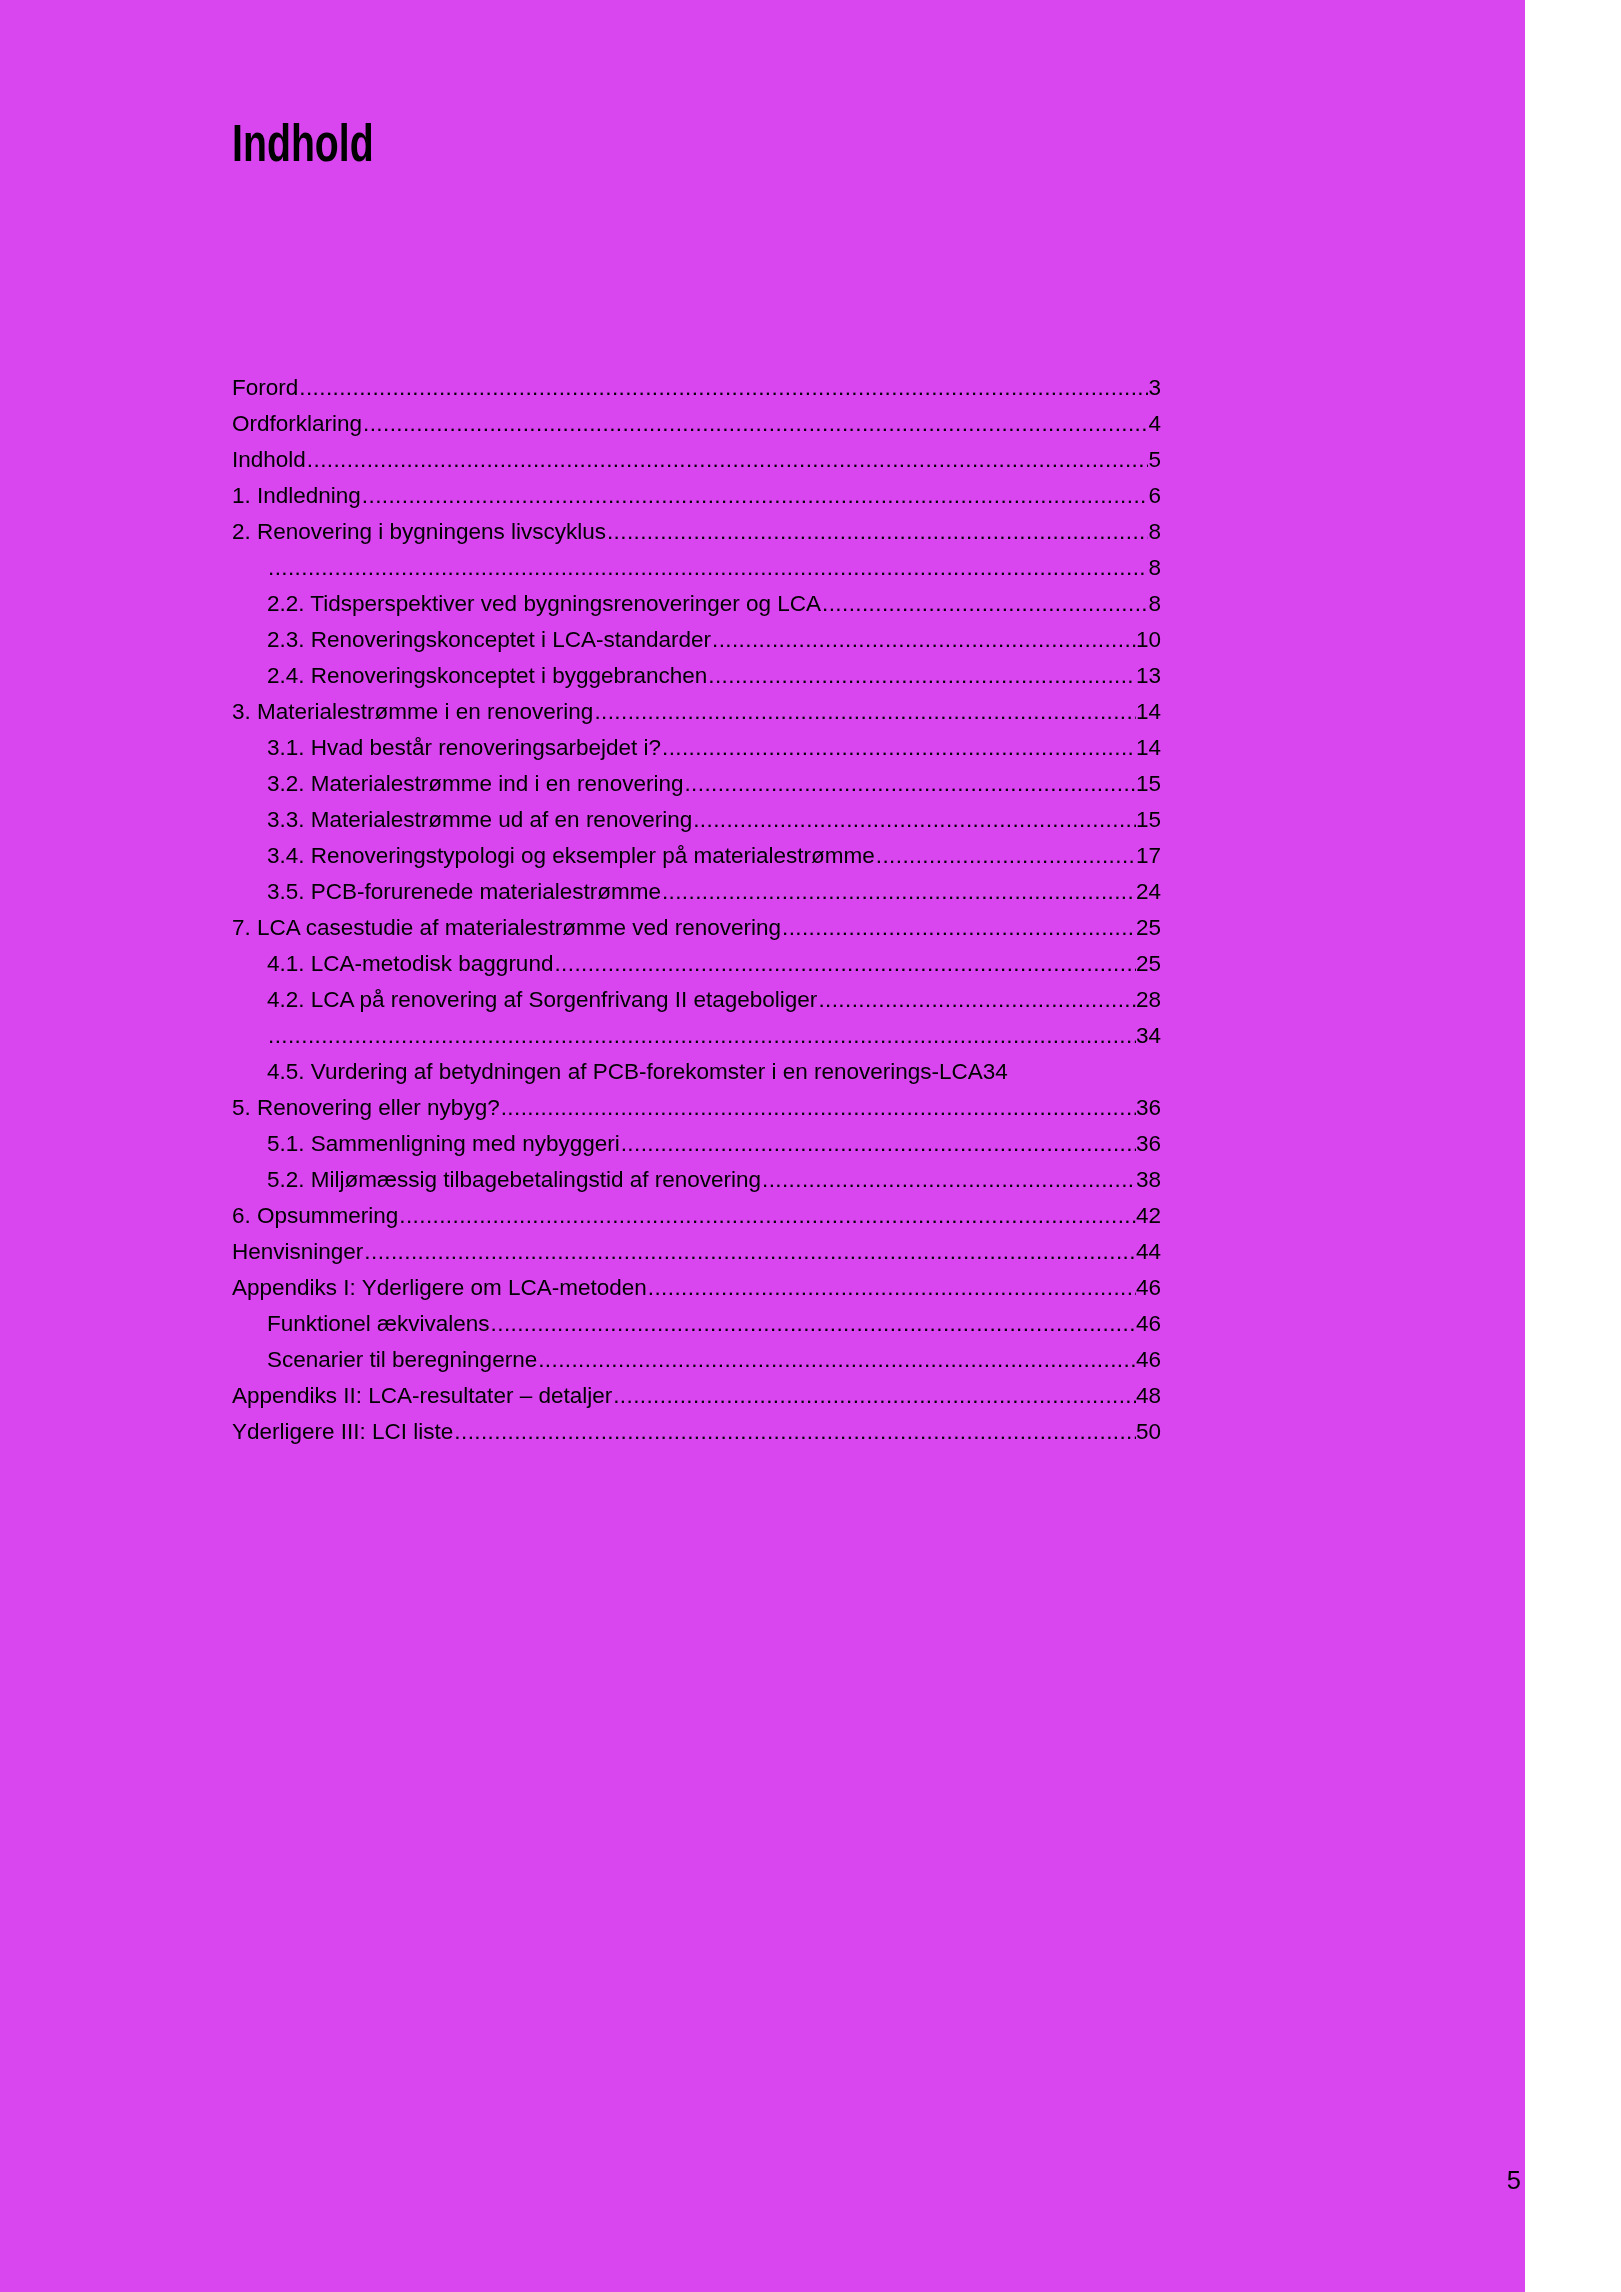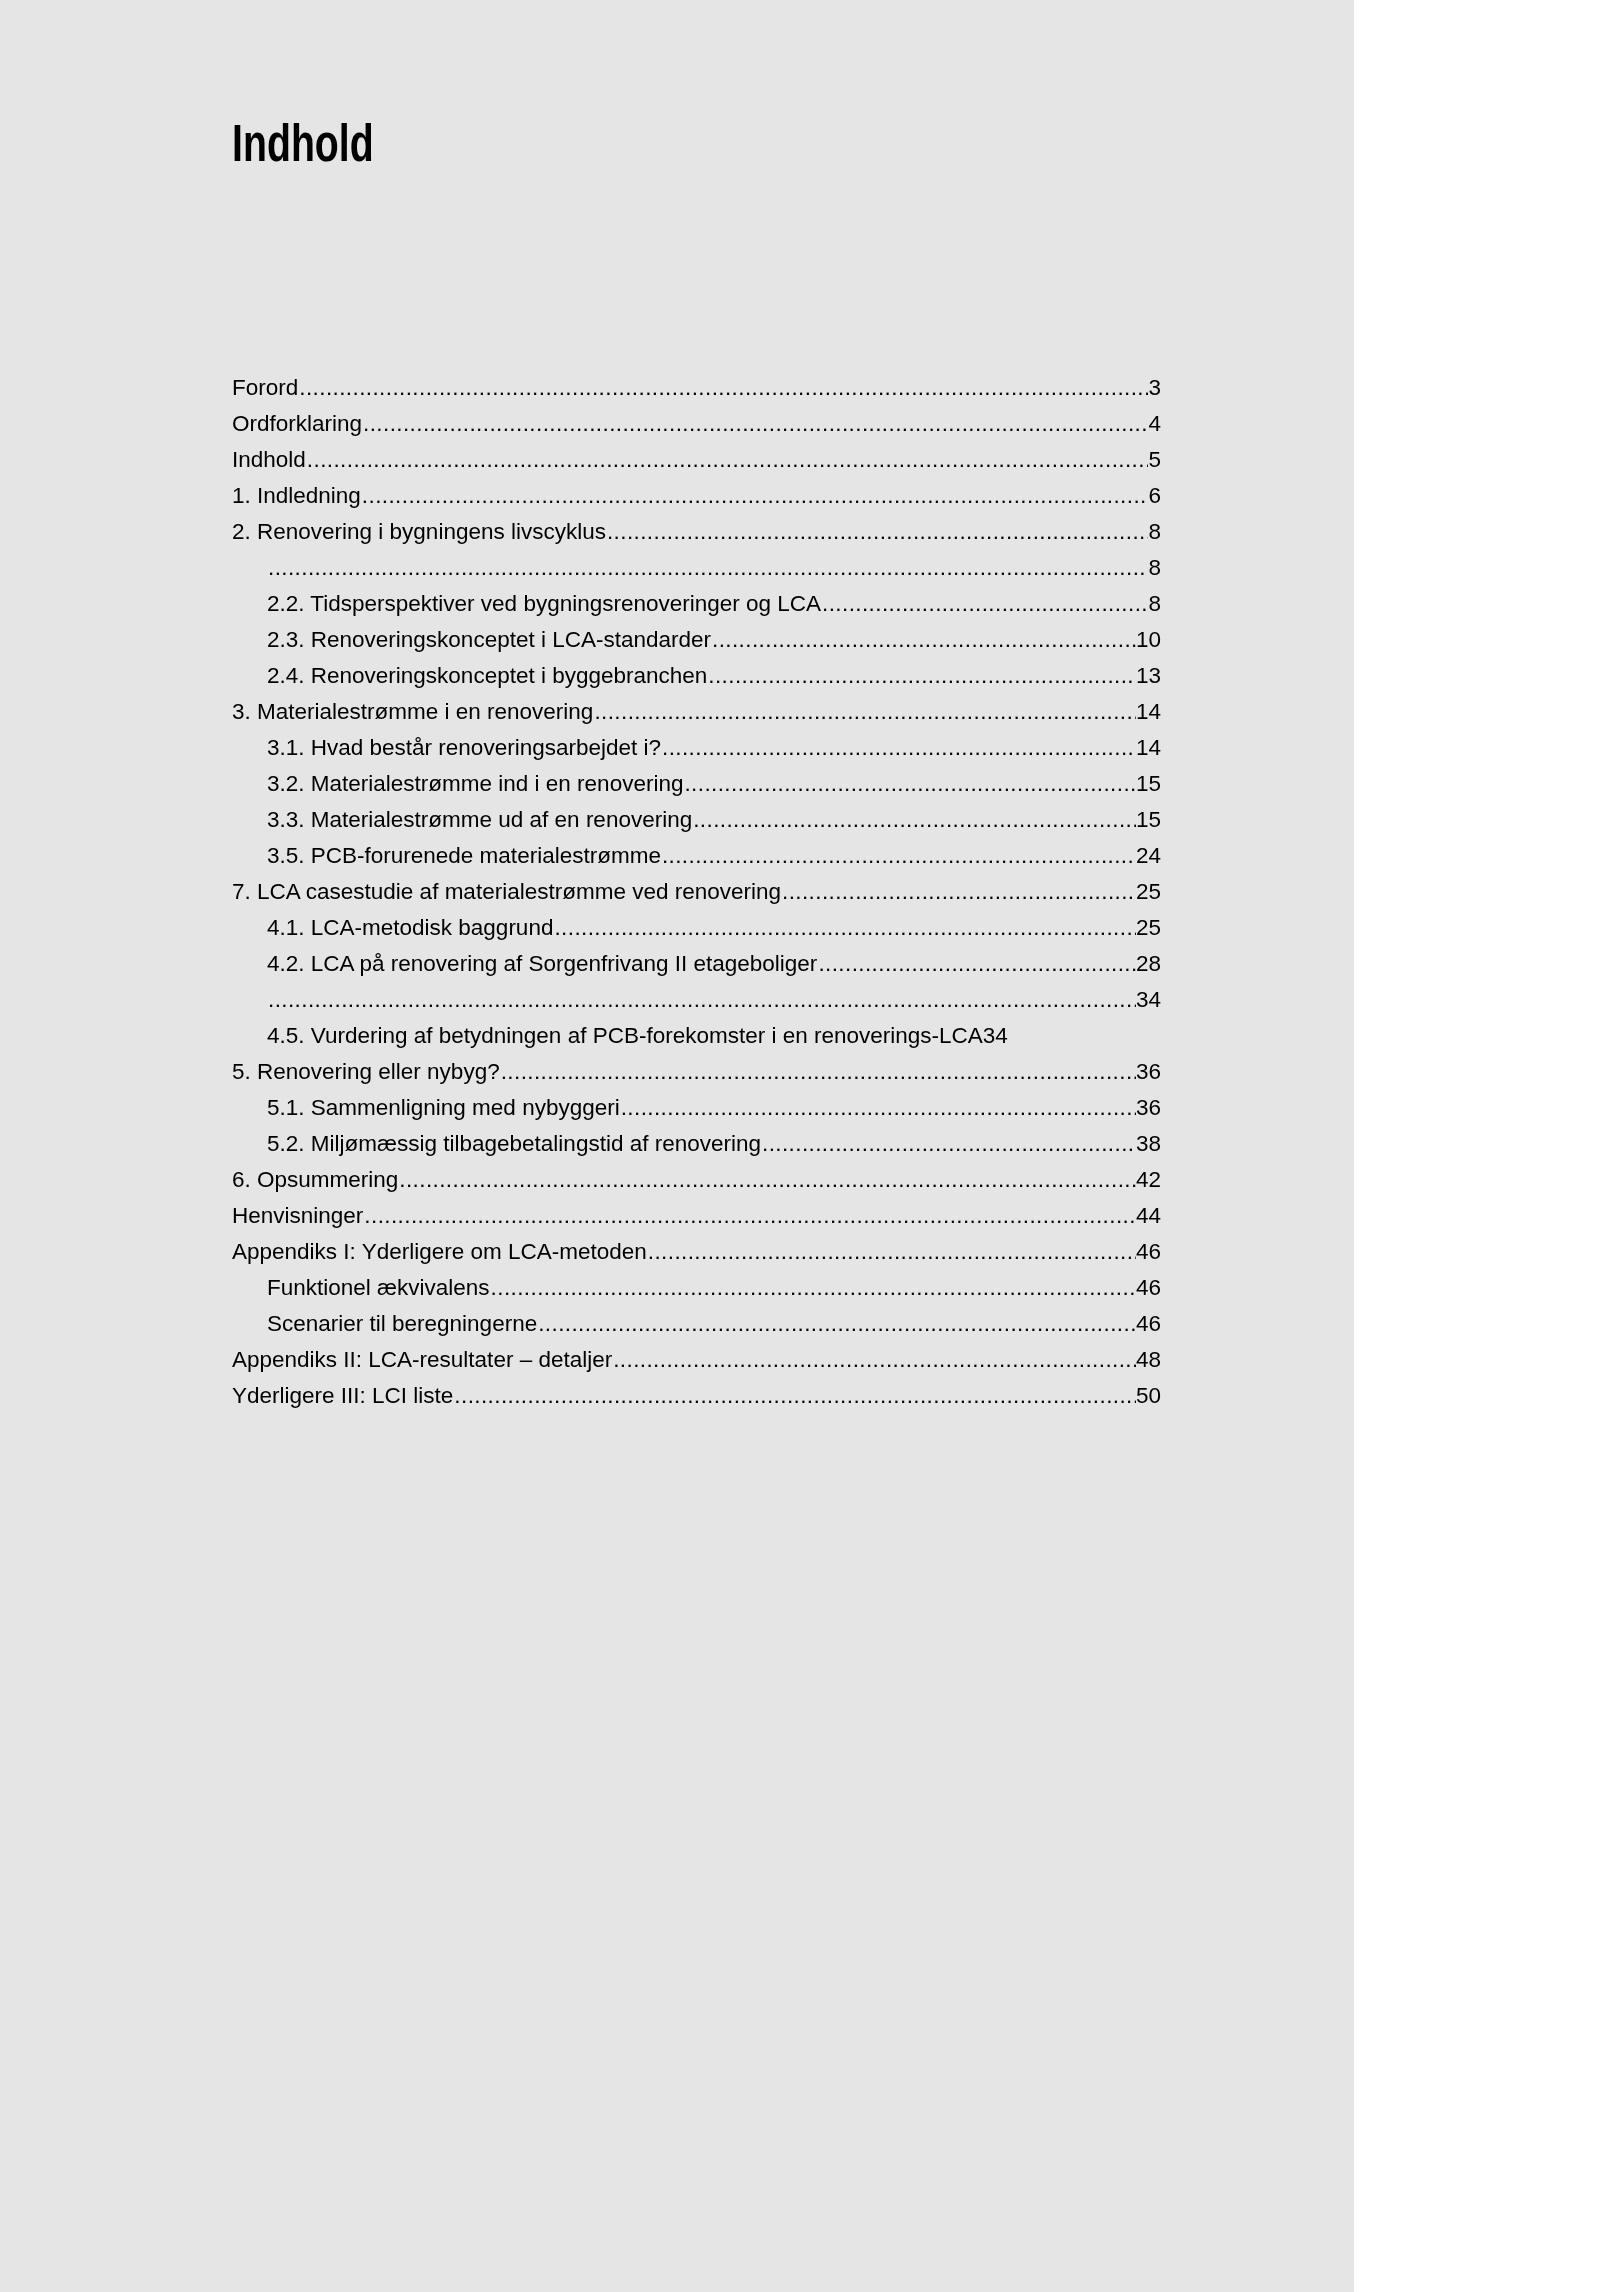--- a/index.html
+++ b/index.html
@@ -2,23 +2,23 @@
 <html><head>
 <meta charset="utf-8">
 <style>
   html, body {
     margin: 0;
     padding: 0;
     background: #ffffff;
   }
   .page {
     position: relative;
-    width: 1354px;
+    width: 1525px;
     height: 2293px;
-    background: #e5e5e5;
+    background: #d946ef;
     color: #000000;
     font-family: "Liberation Sans", "DejaVu Sans", sans-serif;
     overflow: hidden;
   }
   .doc-title {
     position: absolute;
     left: 232px;
     top: 118px;
     font-size: 51px;
     font-weight: 700;
@@ -144,20 +144,25 @@
         <span class="toc-label">3.2. Materialestrømme ind i en renovering</span>
         <span class="toc-leader"></span>
         <span class="toc-page">15</span>
       </div>
       <div class="toc-row level-1">
         <span class="toc-label">3.3. Materialestrømme ud af en renovering</span>
         <span class="toc-leader"></span>
         <span class="toc-page">15</span>
       </div>
       <div class="toc-row level-1">
+        <span class="toc-label">3.4. Renoveringstypologi og eksempler på materialestrømme</span>
+        <span class="toc-leader"></span>
+        <span class="toc-page">17</span>
+      </div>
+      <div class="toc-row level-1">
         <span class="toc-label">3.5. PCB-forurenede materialestrømme</span>
         <span class="toc-leader"></span>
         <span class="toc-page">24</span>
       </div>
       <div class="toc-row level-0">
         <span class="toc-label">7. LCA casestudie af materialestrømme ved renovering</span>
         <span class="toc-leader"></span>
         <span class="toc-page">25</span>
       </div>
       <div class="toc-row level-1">

